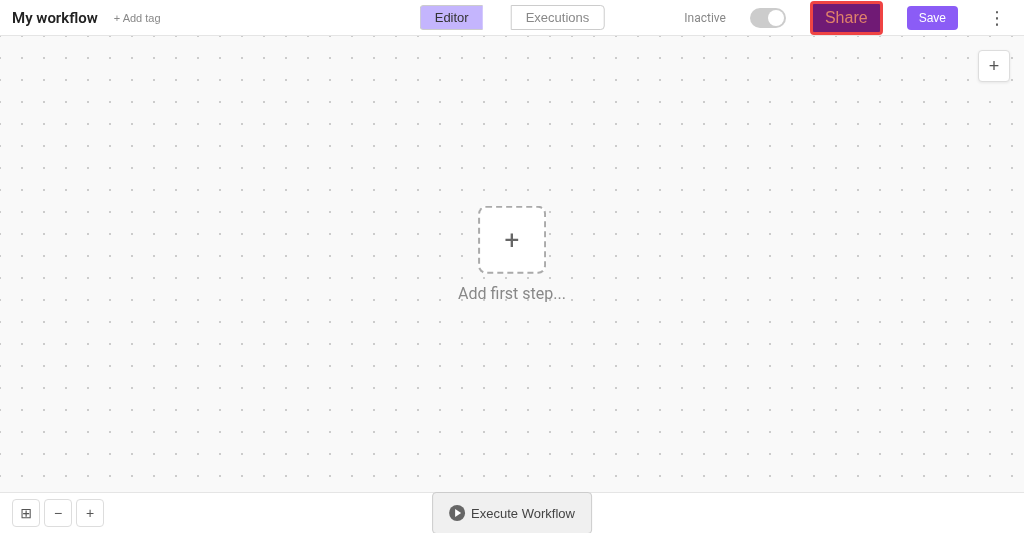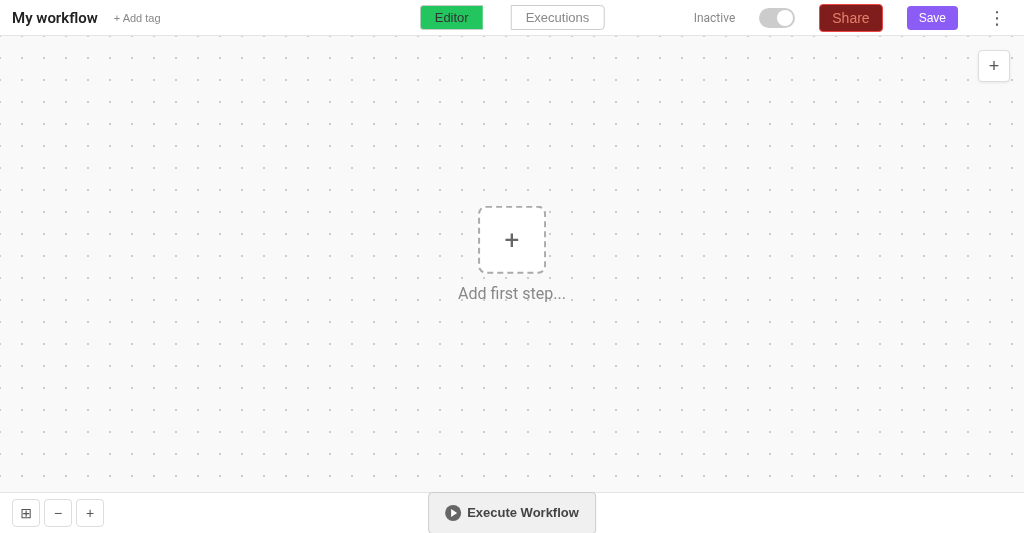--- a/index.html
+++ b/index.html
@@ -68,21 +68,21 @@
     }
     .tab-btn:first-child {
       border-radius: 4px 0 0 4px;
       border-right: none;
     }
     .tab-btn:last-child {
       border-radius: 0 4px 4px 0;
       margin-left: 28px;
     }
     .tab-btn.active {
-      background: #22c55e;
+      background: #c4b5fd;
       color: #333;
       font-weight: 500;
     }
     .tab-btn:not(.active) {
       color: #888;
     }
 
     .header-right {
       display: flex;
       align-items: center;
@@ -109,25 +109,25 @@
       width: 16px;
       height: 16px;
       background: #fff;
       border-radius: 50%;
       top: 2px;
       right: 2px;
       transition: 0.2s;
     }
 
     .share-btn {
-      font-size: 14px;
+      font-size: 16px;
       padding: 5px 12px;
-      border: 1px solid #ef4444;
-      border-radius: 4px;
-      background: #7f1d1d;
+      border: 3px solid #ef4444;
+      border-radius: 4px;
+      background: #701a75;
       color: #e0826a;
       cursor: pointer;
       font-weight: 500;
     }
 
     .save-btn {
       font-size: 12px;
       padding: 5px 12px;
       border: none;
       border-radius: 4px;
@@ -251,23 +251,23 @@
 
     .execute-btn {
       font-size: 13px;
       padding: 12px 16px;
       border: 1px solid #ccc;
       border-radius: 4px;
       background: #f0f0f0;
       color: #444;
       cursor: pointer;
       display: flex;
-      align-items: flex-start;
+      align-items: flex-end;
       gap: 6px;
-      font-weight: 700;
+      font-weight: 400;
       position: absolute;
       left: 50%;
       transform: translateX(-50%);
     }
 
     .play-icon {
       width: 16px;
       height: 16px;
       background: #666;
       border-radius: 50%;

